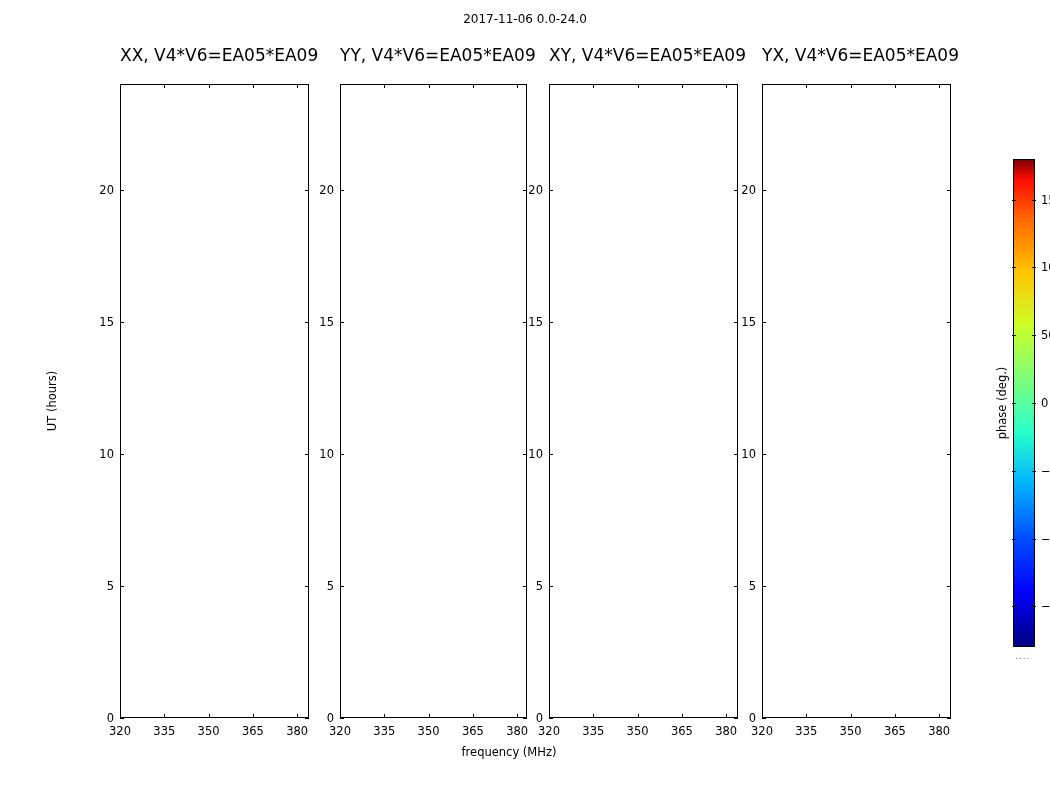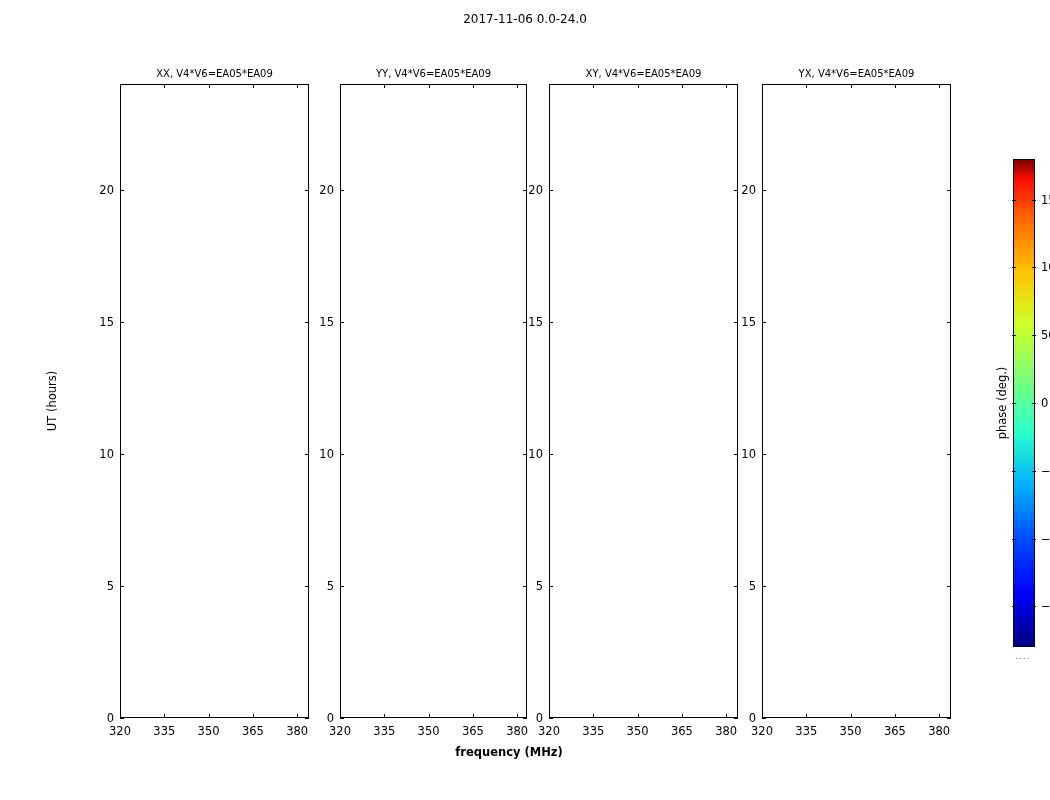--- a/index.html
+++ b/index.html
@@ -28,22 +28,22 @@
     position: absolute;
     top: 84px;
     height: 634px;
   }
   .panel-title {
     position: absolute;
     bottom: 100%;
     left: 0;
     width: 100%;
     text-align: center;
-    font-size: 10px;
-    margin-bottom: 5px;
+    font-size: 17px;
+    margin-bottom: 19px;
     white-space: nowrap;
   }
   .axes-box {
     position: absolute;
     inset: 0;
     border: 1px solid #000000;
     background: #ffffff;
     box-sizing: border-box;
   }
   
@@ -100,21 +100,20 @@
     font-size: 11.5px;
     white-space: nowrap;
   }
   .xlabel {
     position: absolute;
     top: 745px;
     left: 0;
     width: 1018px;
     text-align: center;
     font-size: 11.5px;
-    font-weight: bold;
   }
   
   #colorbar-wrap {
     position: absolute;
     left: 1013px;
     top: 159px;
     width: 22px;
     height: 488px;
   }
   .cbar {

